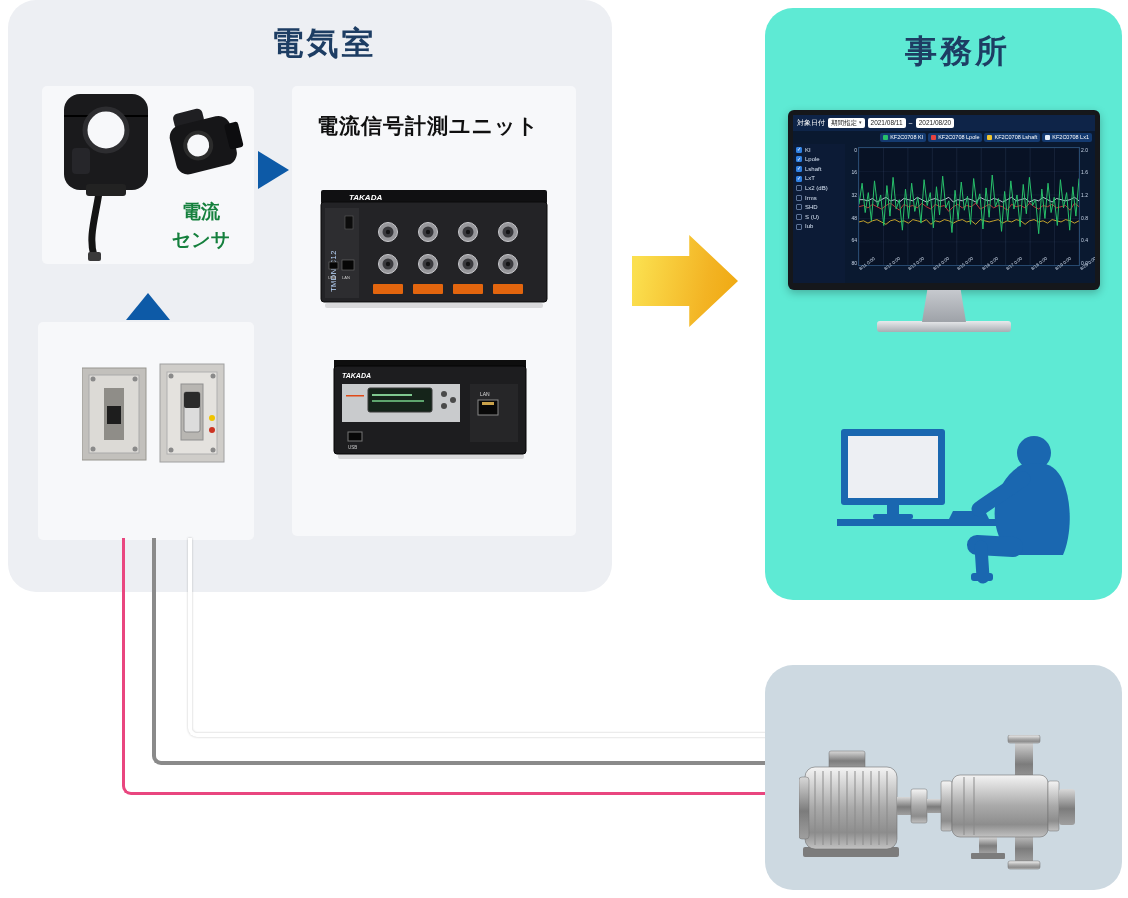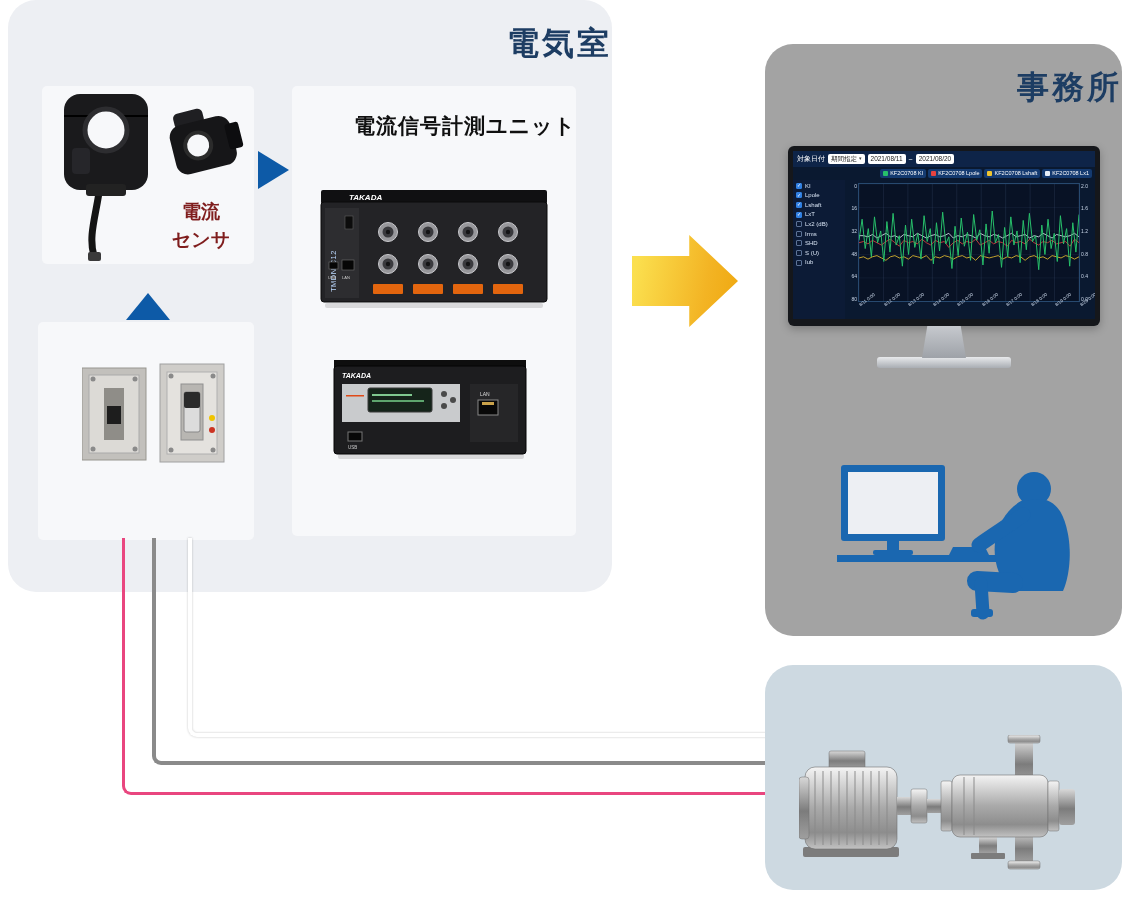--- a/index.html
+++ b/index.html
@@ -1,35 +1,35 @@
 <!DOCTYPE html>
 <html><head>
 <meta charset="utf-8">
 <style>
   * { margin:0; padding:0; box-sizing:border-box; }
   body { font-family:"Liberation Sans","DejaVu Sans",sans-serif; background:#fff; }
   #stage { position:relative; width:1128px; height:898px; background:#fff; overflow:hidden; }
 
   .panel { position:absolute; border-radius:28px; }
   #electric-panel { left:8px; top:0; width:604px; height:592px; background:#edeff3; }
-  #office-panel   { left:765px; top:8px; width:357px; height:592px; background:#a3a3a3;margin-top:36px; }
+  #office-panel   { left:765px; top:8px; width:357px; height:592px; background:#5eead4; }
   #site-panel     { left:765px; top:665px; width:357px; height:225px; background:#cdd9e1; }
 
-  .panel-title { position:absolute; top:22px; left:0; right:0; text-align:right;
+  .panel-title { position:absolute; top:22px; left:0; right:12px; text-align:center;
                  font-size:32px; font-weight:bold; color:#1d3d63; letter-spacing:3px;padding-left:40px; }
   .site-title  { top:18px; font-size:30px; }
 
   .subpanel { position:absolute; background:#f7f8fa; border-radius:5px; }
   #sensor-panel { left:34px; top:86px;  width:212px; height:178px; }
   #unit-panel   { left:284px; top:86px; width:284px; height:450px; }
   #board-panel  { left:30px; top:322px; width:216px; height:218px; }
 
   .sensor-label { position:absolute; left:116px; top:112px; width:86px; text-align:center;
-                  font-size:19px; font-weight:bold; color:#7f1d1d; line-height:1.45; }
-  .unit-title   { position:absolute; top:26px; left:0; right:0; text-align:right;
+                  font-size:19px; font-weight:bold; color:#15803d; line-height:1.45; }
+  .unit-title   { position:absolute; top:26px; left:0; right:12px; text-align:center;
                   font-size:21px; font-weight:bold; color:#101010; letter-spacing:1px; }
   .board-label  { position:absolute; bottom:20px; left:0; right:0; text-align:center;
                   font-size:20px; font-weight:bold; color:#2e2e2e; letter-spacing:2px; }
 
   #sensor-svg   { position:absolute; left:0; top:0; }
   #device1-svg  { position:absolute; left:27px;  top:100px; }
   #device2-svg  { position:absolute; left:40px;  top:268px; }
   #board-svg    { position:absolute; left:44px;  top:40px; }
 
   .tri-right { position:absolute; left:250px; top:151px; width:0; height:0;

